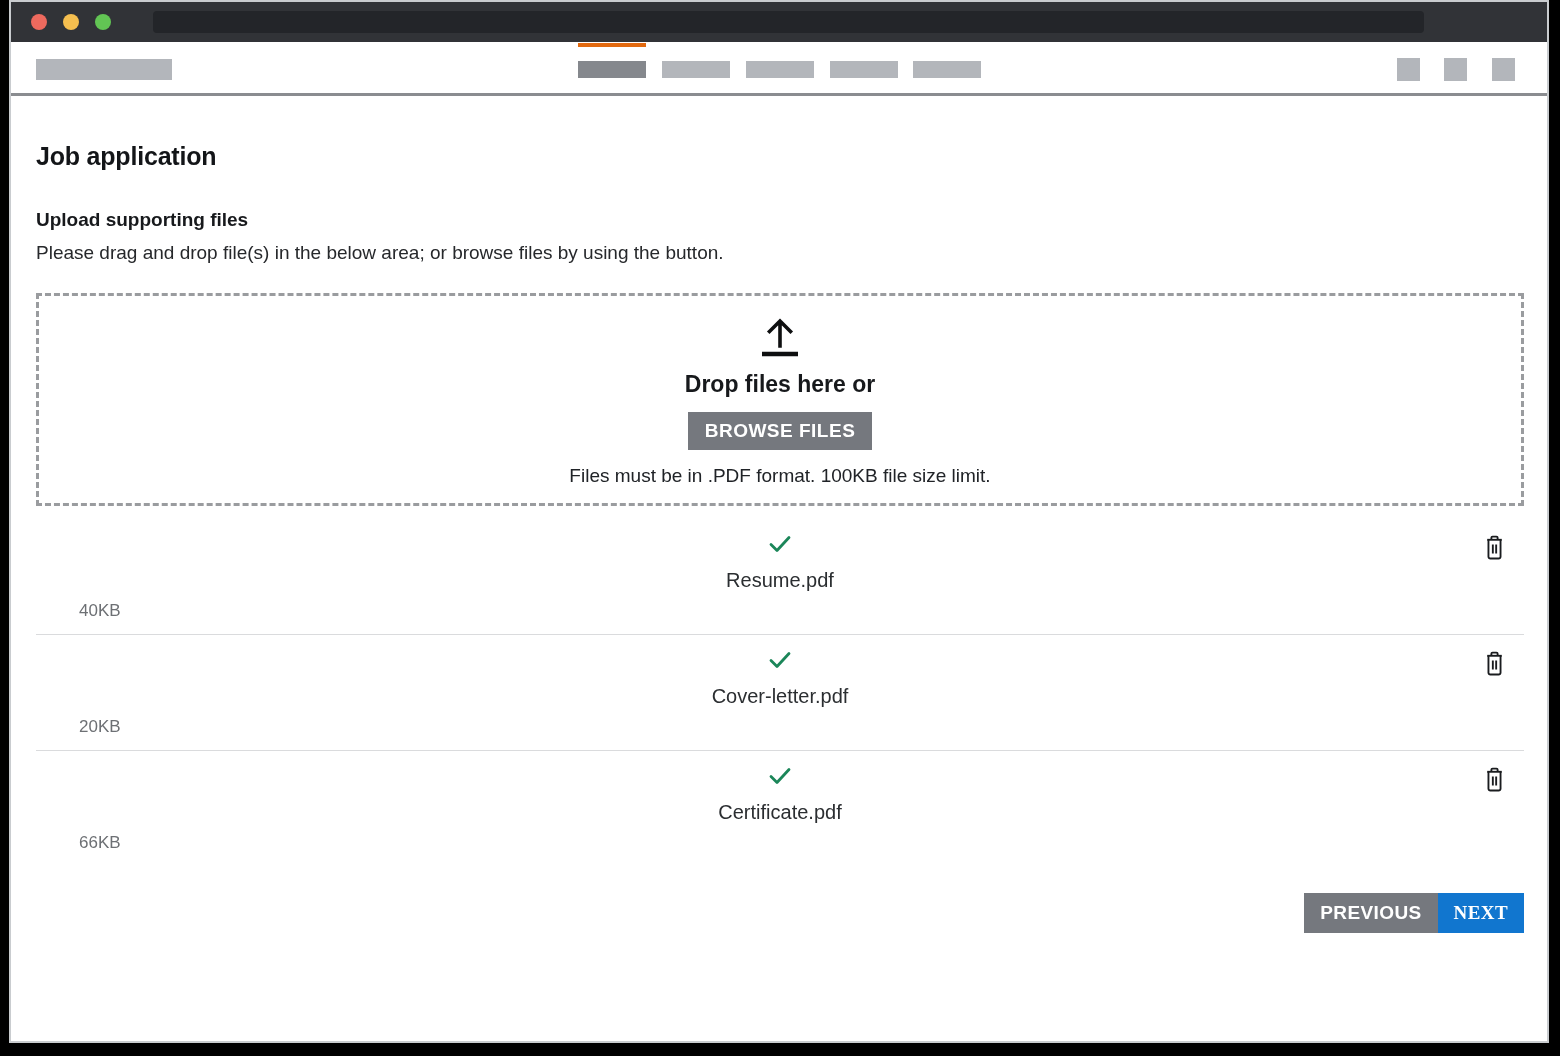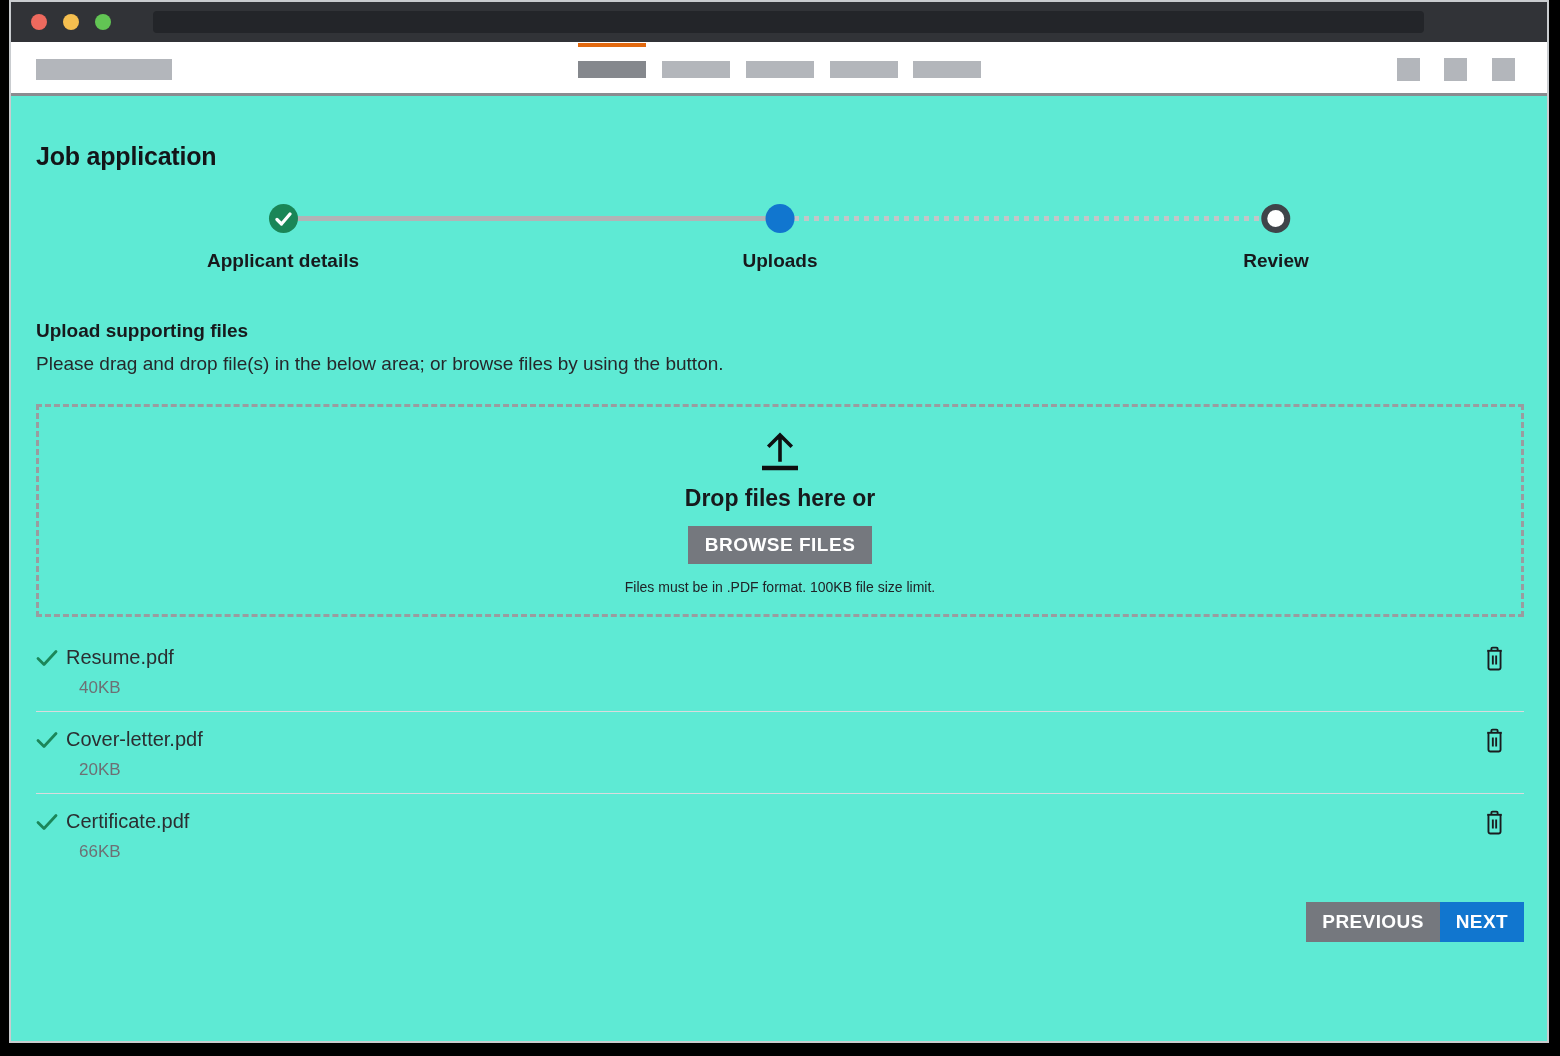--- a/index.html
+++ b/index.html
@@ -6,21 +6,21 @@
   html, body { width: 1560px; height: 1056px; }
   body {
     background: #000;
     font-family: "Liberation Sans", "DejaVu Sans", sans-serif;
     position: relative;
     overflow: hidden;
   }
   .window {
     position: absolute;
     left: 9px; top: 0; right: 11px; bottom: 13px;
-    background: #5eead4;
+    background: #ffffff;
     border: 2px solid #c9cccf;
     display: flex;
     flex-direction: column;
   }
   
   .titlebar {
     height: 40px;
     background: #313337;
     position: relative;
     display: flex;
@@ -109,51 +109,51 @@
   }
   .drop-prompt { margin-top: 13px; font-size: 23px; font-weight: 700; color: #17191c; }
   .browse-btn {
     margin-top: 14px;
     background: #75787e; color: #fff;
     border: none; cursor: pointer;
     font-family: inherit;
     font-size: 19px; font-weight: 700; letter-spacing: 0.5px;
     padding: 8px 17px;
   }
-  .drop-note { margin-top: 15px; font-size: 14px; color: #202327; }
+  .drop-note { margin-top: 15px; font-size: 19px; color: #202327; }
   
   .upload-status { margin-top: 31px; font-size: 19px; font-weight: 700; color: #17191c; }
   .file-list { margin-top: 13px; }
   .file-row {
     position: relative;
     padding: 16px 0 13px;
     border-bottom: 1px solid #dadbdd;
   }
   .file-row:last-child { border-bottom: none; }
-  .file-main { display: flex; align-items: center; gap: 8px; }
+  .file-main { display: flex; align-items: center; gap: 16px; flex-direction: column; }
   .file-name { font-size: 20px; color: #2b2e31; }
   .file-size { margin: 9px 0 0 43px; font-size: 17px; color: #6d7074; }
   .trash-btn {
     position: absolute; right: 18px; top: 16px;
     background: none; border: none; padding: 0; cursor: pointer;
     line-height: 0;
   }
   
   .footer {
     display: flex; justify-content: flex-end; 
     margin-top: 27px;
   }
   .btn {
     border: none; cursor: pointer;
     font-family: inherit;
     font-size: 19px; font-weight: 700; letter-spacing: 0.4px;
     color: #fff; padding: 9px 16px;
   }
   .btn-previous { background: #75787e; }
-  .btn-next     { background: #1176cf; }
+  .btn-next     { background: #1176cf; font-family: Liberation Serif, serif; }
 </style>
 </head>
 <body>
 
 <div class="window">
 
   <div class="titlebar">
     <div class="traffic">
       <span class="tl-red"></span>
       <span class="tl-yellow"></span>
@@ -172,43 +172,20 @@
     <div class="ph tab-ph" style="left:902px"></div>
     <div class="ph sq-ph" style="left:1386px"></div>
     <div class="ph sq-ph" style="left:1433px"></div>
     <div class="ph sq-ph" style="left:1481px"></div>
   </div>
 
   <div class="content">
 
     <h1 class="page-title">Job application</h1>
 
-    <div class="stepper">
-      <div class="line-solid"></div>
-      <div class="line-dotted"></div>
-
-      <div class="step step-applicant">
-        <div class="dot dot-complete">
-          <svg width="17" height="14" viewBox="0 0 17 14">
-            <polyline points="2,7.5 6.5,12 15,2" fill="none" stroke="#ffffff" stroke-width="3.2" stroke-linecap="round" stroke-linejoin="round"></polyline>
-          </svg>
-        </div>
-        <div class="step-label">Applicant details</div>
-      </div>
-
-      <div class="step step-uploads">
-        <div class="dot dot-active"></div>
-        <div class="step-label">Uploads</div>
-      </div>
-
-      <div class="step step-review">
-        <div class="dot dot-upcoming"></div>
-        <div class="step-label">Review</div>
-      </div>
-    </div>
 
     <div class="section-title">Upload supporting files</div>
     <div class="section-desc">Please drag and drop file(s) in the below area; or browse files by using the button.</div>
 
     <div class="dropzone">
       <svg width="46" height="46" viewBox="0 0 46 46">
         <path d="M23 34 V10 M12.5 19.5 L23 9 L33.5 19.5" fill="none" stroke="#0e0f10" stroke-width="3.6" stroke-linecap="square"></path>
         <path d="M5 42 H41" fill="none" stroke="#0e0f10" stroke-width="4.6"></path>
       </svg>
       <div class="drop-prompt">Drop files here or</div>

